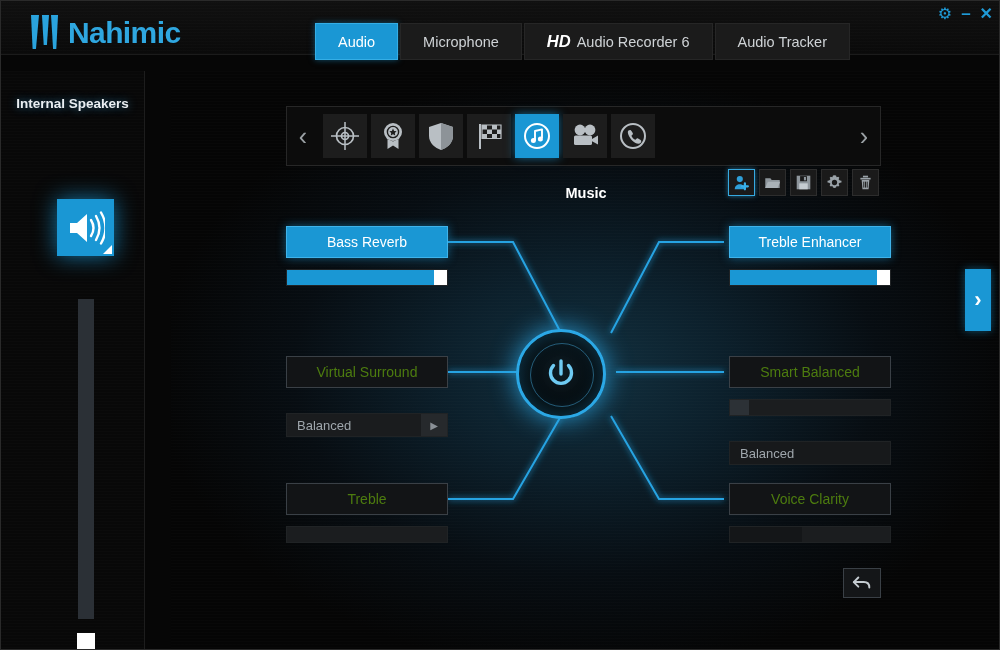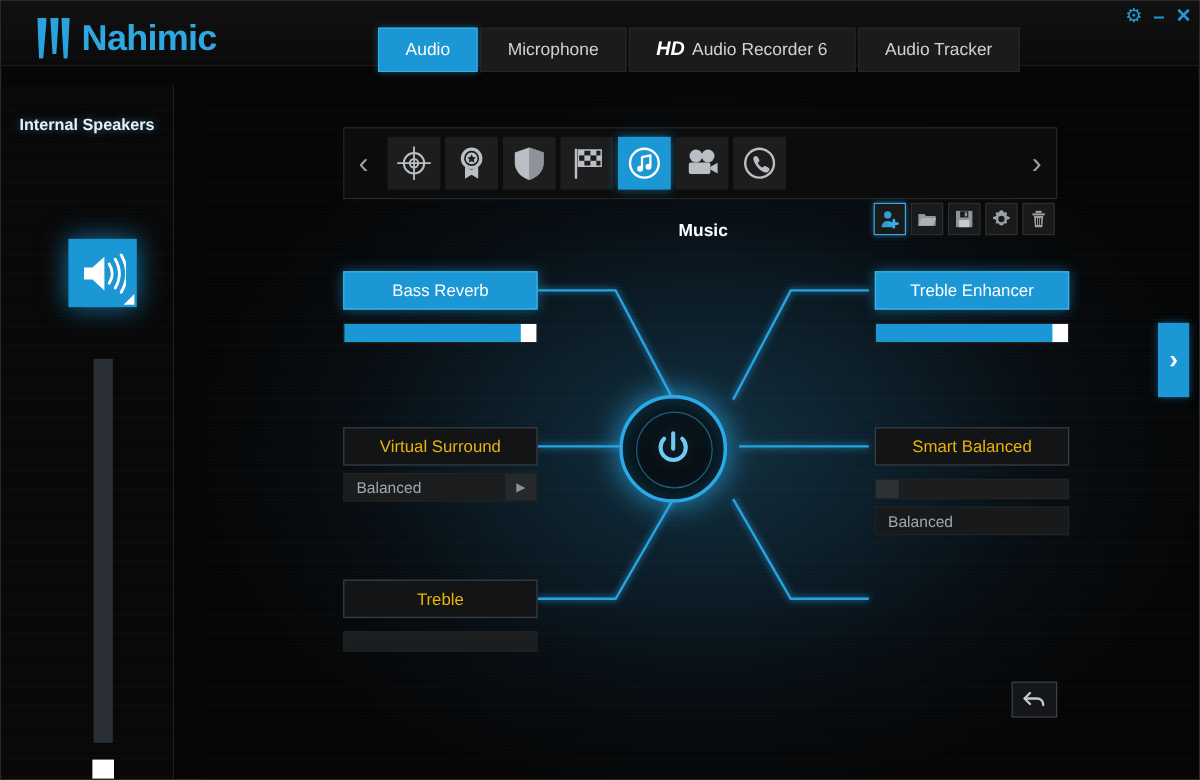--- a/index.html
+++ b/index.html
@@ -167,35 +167,35 @@
   .fx-btn {
     width: 162px; height: 32px;
     display: flex; align-items: center; justify-content: center;
     font-size: 14px; cursor: pointer; position: relative; z-index: 3;
   }
   .fx-btn.on {
     background: #1a97d4; color: #fff; border: 1px solid #3fb3ea;
     box-shadow: 0 0 10px rgba(26,151,212,.55);
   }
   .fx-btn.off {
-    background: #121416; color: #eab308; border: 1px solid #3a4046;
+    background: #121416; color: #4d7c0f; border: 1px solid #3a4046;
   }
   .fx-slider {
     width: 162px; height: 17px; margin-top: 11px;
     background: #1b1d1f; position: relative; cursor: pointer; z-index: 3;
     border: 1px solid #202325;
   }
   .fx-slider .fill { position: absolute; left: 0; top: 0; bottom: 0; }
   .fx-slider.on .fill { background: #1a97d4; }
   .fx-slider.off .fill { background: #2c3136; }
   .fx-slider .knob {
     position: absolute; top: 0; bottom: 0; width: 13px; background: #fff;
   }
   .fx-select {
-    width: 162px; height: 24px; margin-top: 6px;
+    width: 162px; height: 24px; margin-top: 25px;
     background: #1a1c1e; color: #9fa6ac; font-size: 13px;
     display: flex; align-items: center; cursor: pointer;
     position: relative; z-index: 3; border: 1px solid #202325;
   }
   .fx-select span.val { padding-left: 10px; }
   .fx-select .arrow {
     position: absolute; right: 0; top: 0; width: 26px; height: 100%;
     background: #26292c; display: flex; align-items: center; justify-content: center;
     color: #8a9096; font-size: 10px;
   }
@@ -444,20 +444,26 @@
     <div class="module right" style="top:285px">
       <div class="fx-btn off">Smart Balanced</div>
       <div class="fx-slider off">
         <div class="fill" style="width:12%"></div>
       </div>
       <div class="fx-select plain">
         <span class="val">Balanced</span>
       </div>
     </div>
 
+    <div class="module right" style="top:412px">
+      <div class="fx-btn off">Voice Clarity</div>
+      <div class="fx-slider off">
+        <div class="fill" style="width:45%;background:#141618"></div>
+      </div>
+    </div>
 
     <div id="reset-btn">
       <svg viewBox="0 0 24 24" width="22" height="22">
         <path d="M8 6 L3 11 l5 5" fill="none" stroke="#c5ccd1" stroke-width="2.1" stroke-linecap="round" stroke-linejoin="round"></path>
         <path d="M3.4 11 H14 c4 0 6 2.6 6 6" fill="none" stroke="#c5ccd1" stroke-width="2.1" stroke-linecap="round"></path>
       </svg>
     </div>
   </div>
 
   <div id="expand-btn">›</div>

